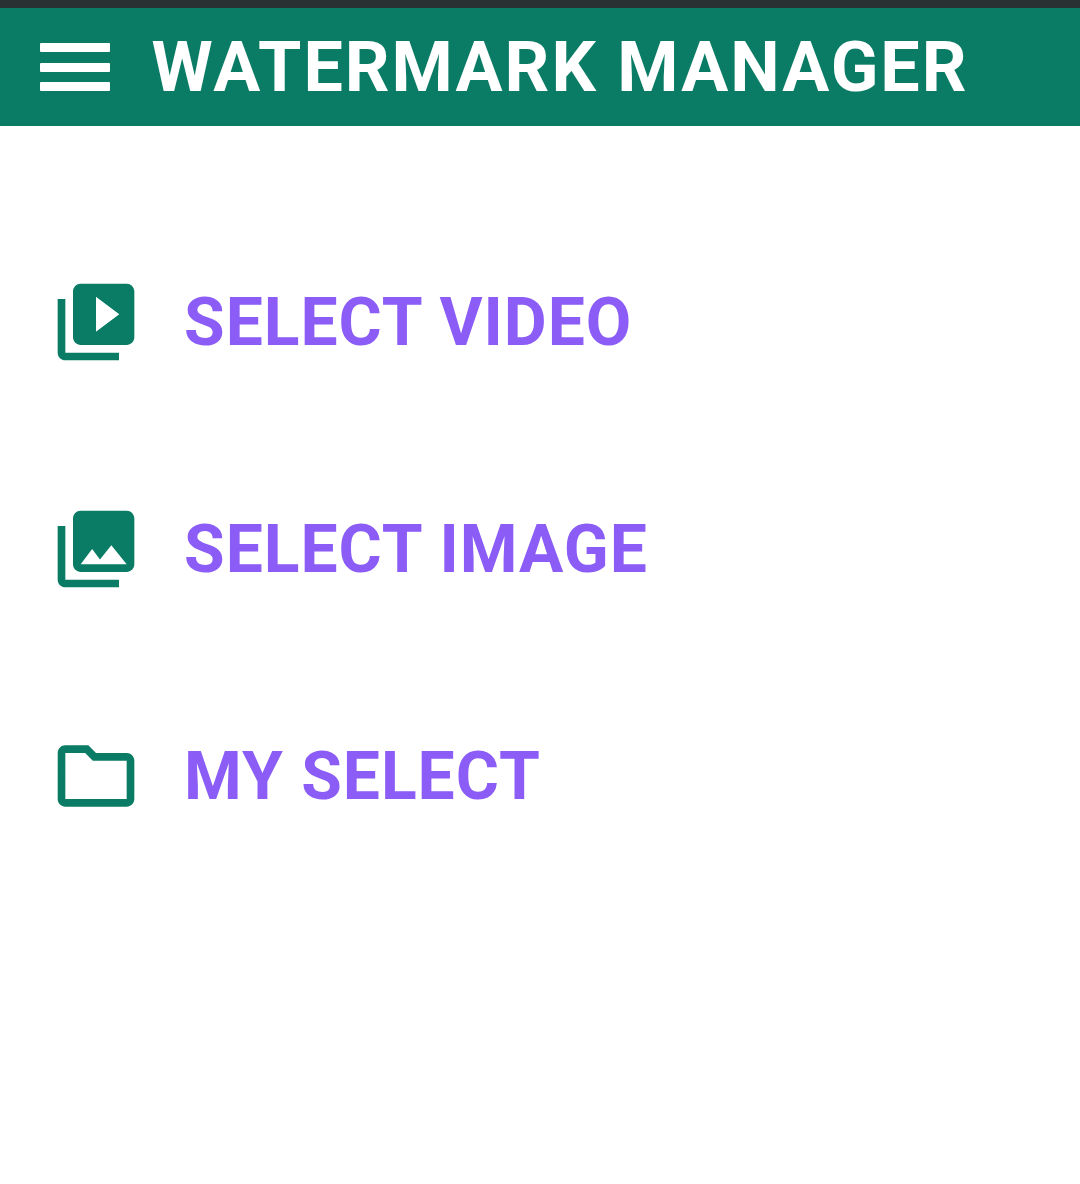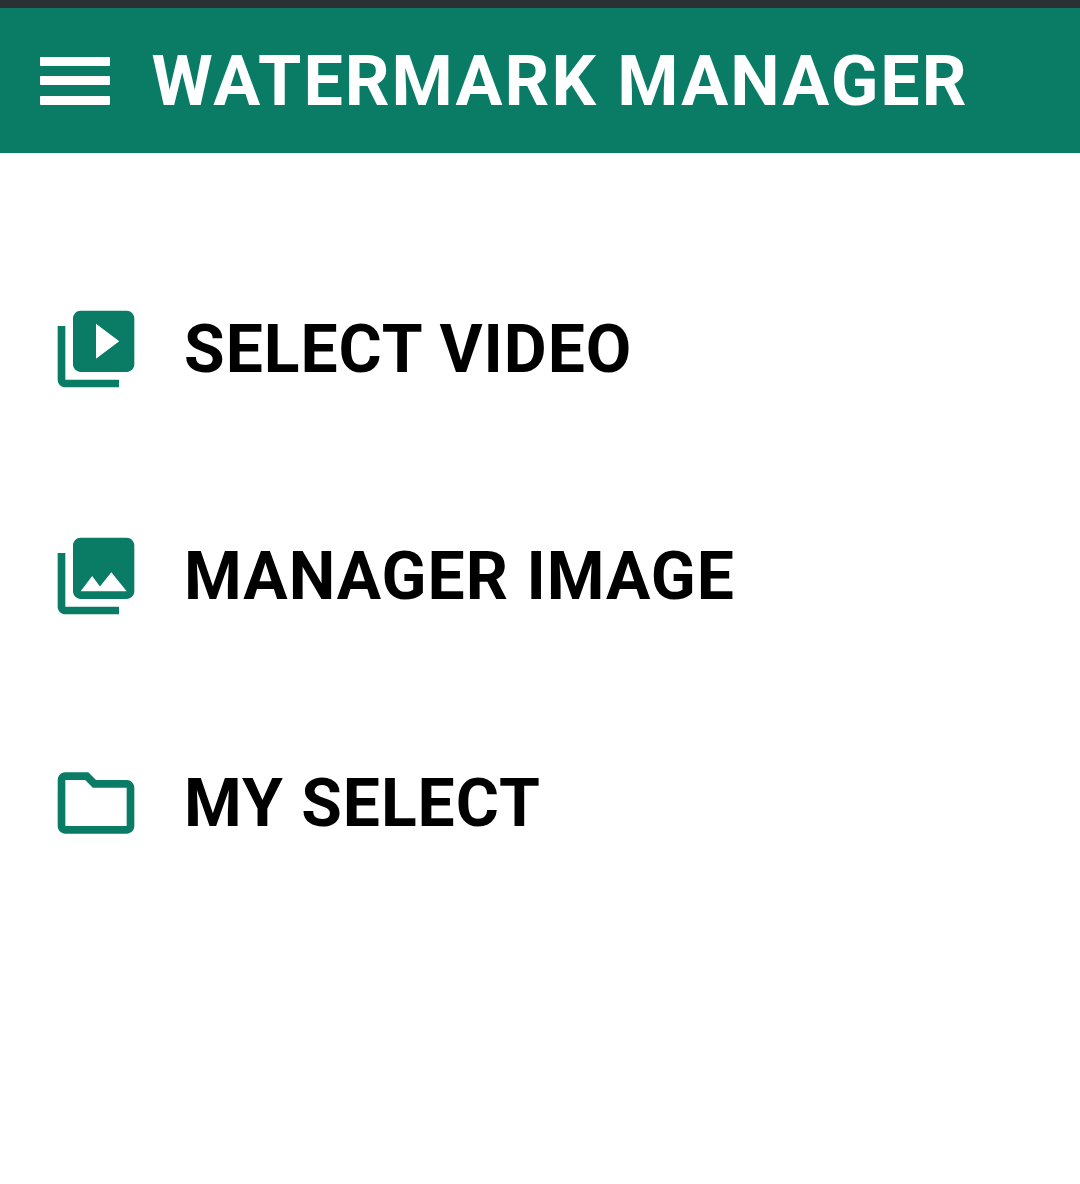--- a/index.html
+++ b/index.html
@@ -12,21 +12,21 @@
       height: 1184px;
       font-family: 'Roboto', 'Helvetica Neue', Arial, sans-serif;
       background: #ffffff;
       overflow: hidden;
     }
     .status-bar {
       height: 8px;
       background: #2a3133;
     }
     .app-bar {
-      height: 145px;
+      height: 118px;
       background: #0a7c65;
       display: flex;
       align-items: center;
       padding: 0 40px;
     }
     .hamburger {
       width: 70px;
       height: 48px;
       display: flex;
       flex-direction: column;
@@ -58,21 +58,21 @@
     }
     .menu-icon {
       width: 92px;
       height: 92px;
       margin-right: 42px;
       flex-shrink: 0;
     }
     .menu-label {
       font-size: 66px;
       font-weight: 700;
-      color: #000000;
+      color: #8b5cf6;
       letter-spacing: 1px;
     }
   </style>
 </head>
 <body>
 
 <div class="status-bar"></div>
 
 <div class="app-bar">
   <div class="hamburger">
@@ -95,21 +95,21 @@
     </div>
     <div class="menu-label">SELECT VIDEO</div>
   </div>
 
   <div class="menu-item">
     <div class="menu-icon">
       <svg viewBox="0 0 24 24" width="92" height="92">
         <path fill="#0a7c65" d="M22 16V4c0-1.1-.9-2-2-2H8c-1.1 0-2 .9-2 2v12c0 1.1.9 2 2 2h12c1.1 0 2-.9 2-2zm-11-4l2.03 2.71L16 11l4 5H8l3-4zM2 6v14c0 1.1.9 2 2 2h14v-2H4V6H2z"></path>
       </svg>
     </div>
-    <div class="menu-label">MANAGER IMAGE</div>
+    <div class="menu-label">SELECT IMAGE</div>
   </div>
 
   <div class="menu-item">
     <div class="menu-icon">
       <svg viewBox="0 0 24 24" width="92" height="92">
         <path fill="#0a7c65" d="M9.17 6l2 2H20v10H4V6h5.17M10 4H4c-1.1 0-1.99.9-1.99 2L2 18c0 1.1.9 2 2 2h16c1.1 0 2-.9 2-2V8c0-1.1-.9-2-2-2h-8l-2-2z"></path>
       </svg>
     </div>
     <div class="menu-label">MY SELECT</div>
   </div>

